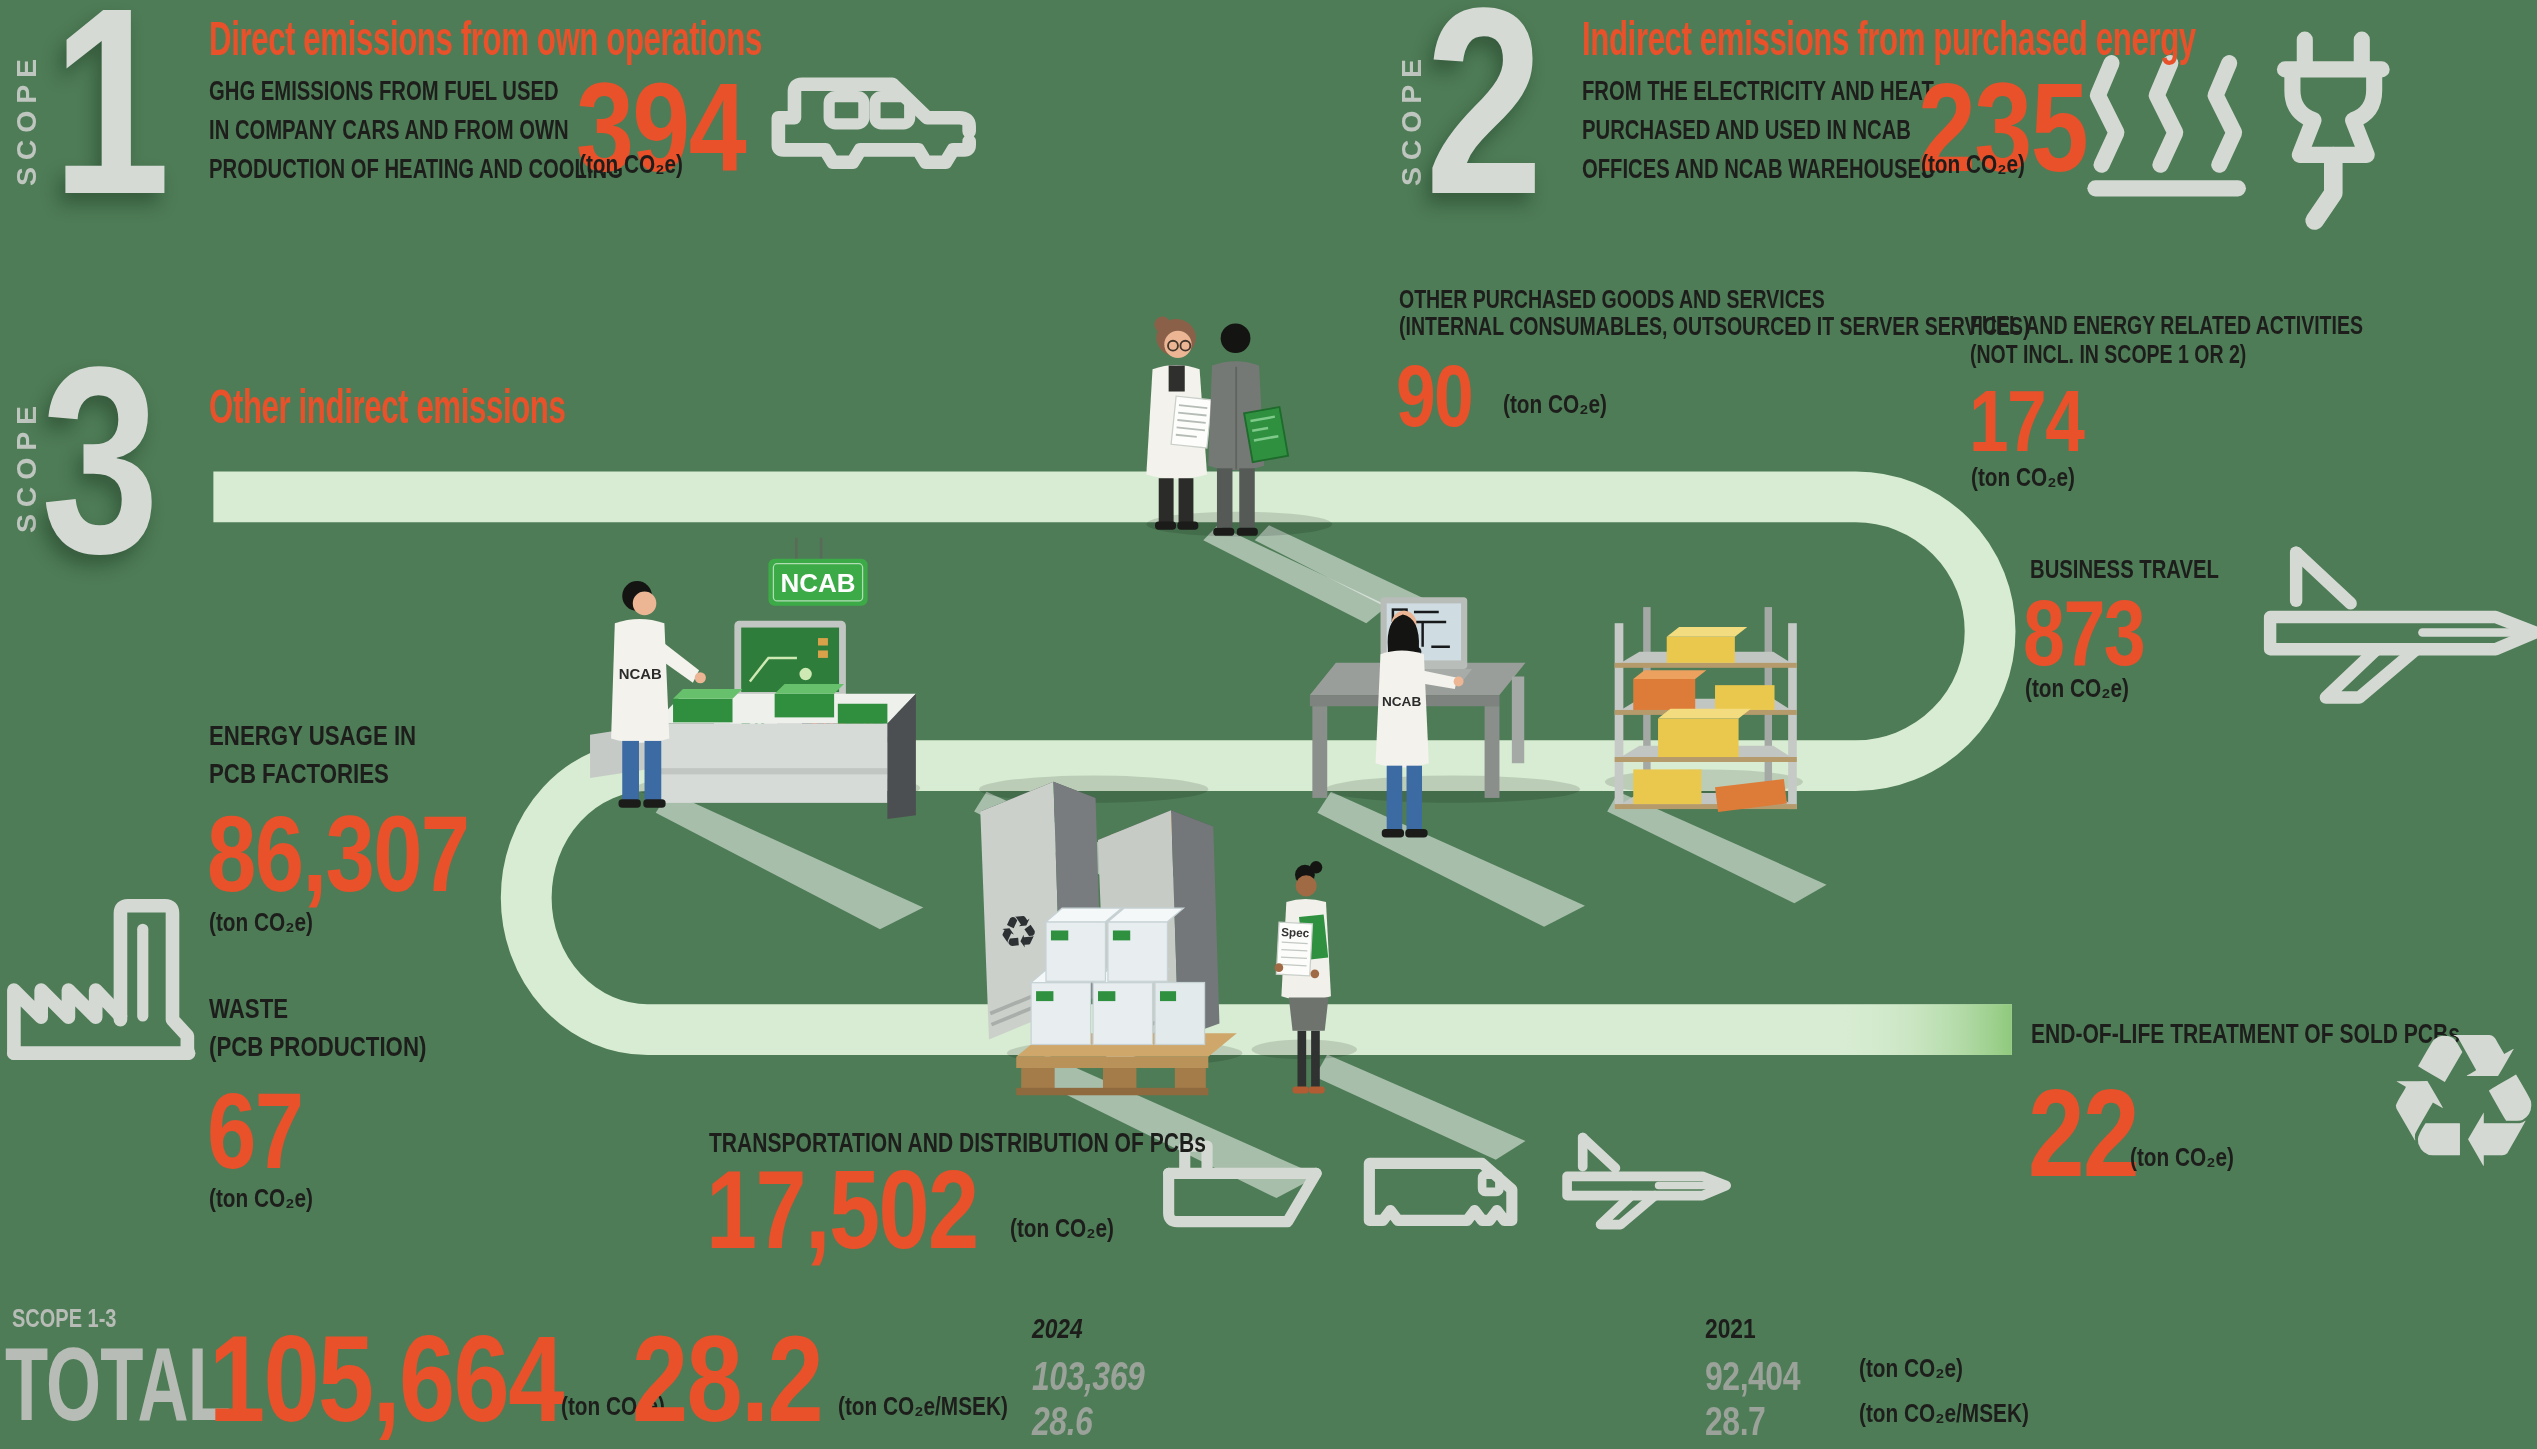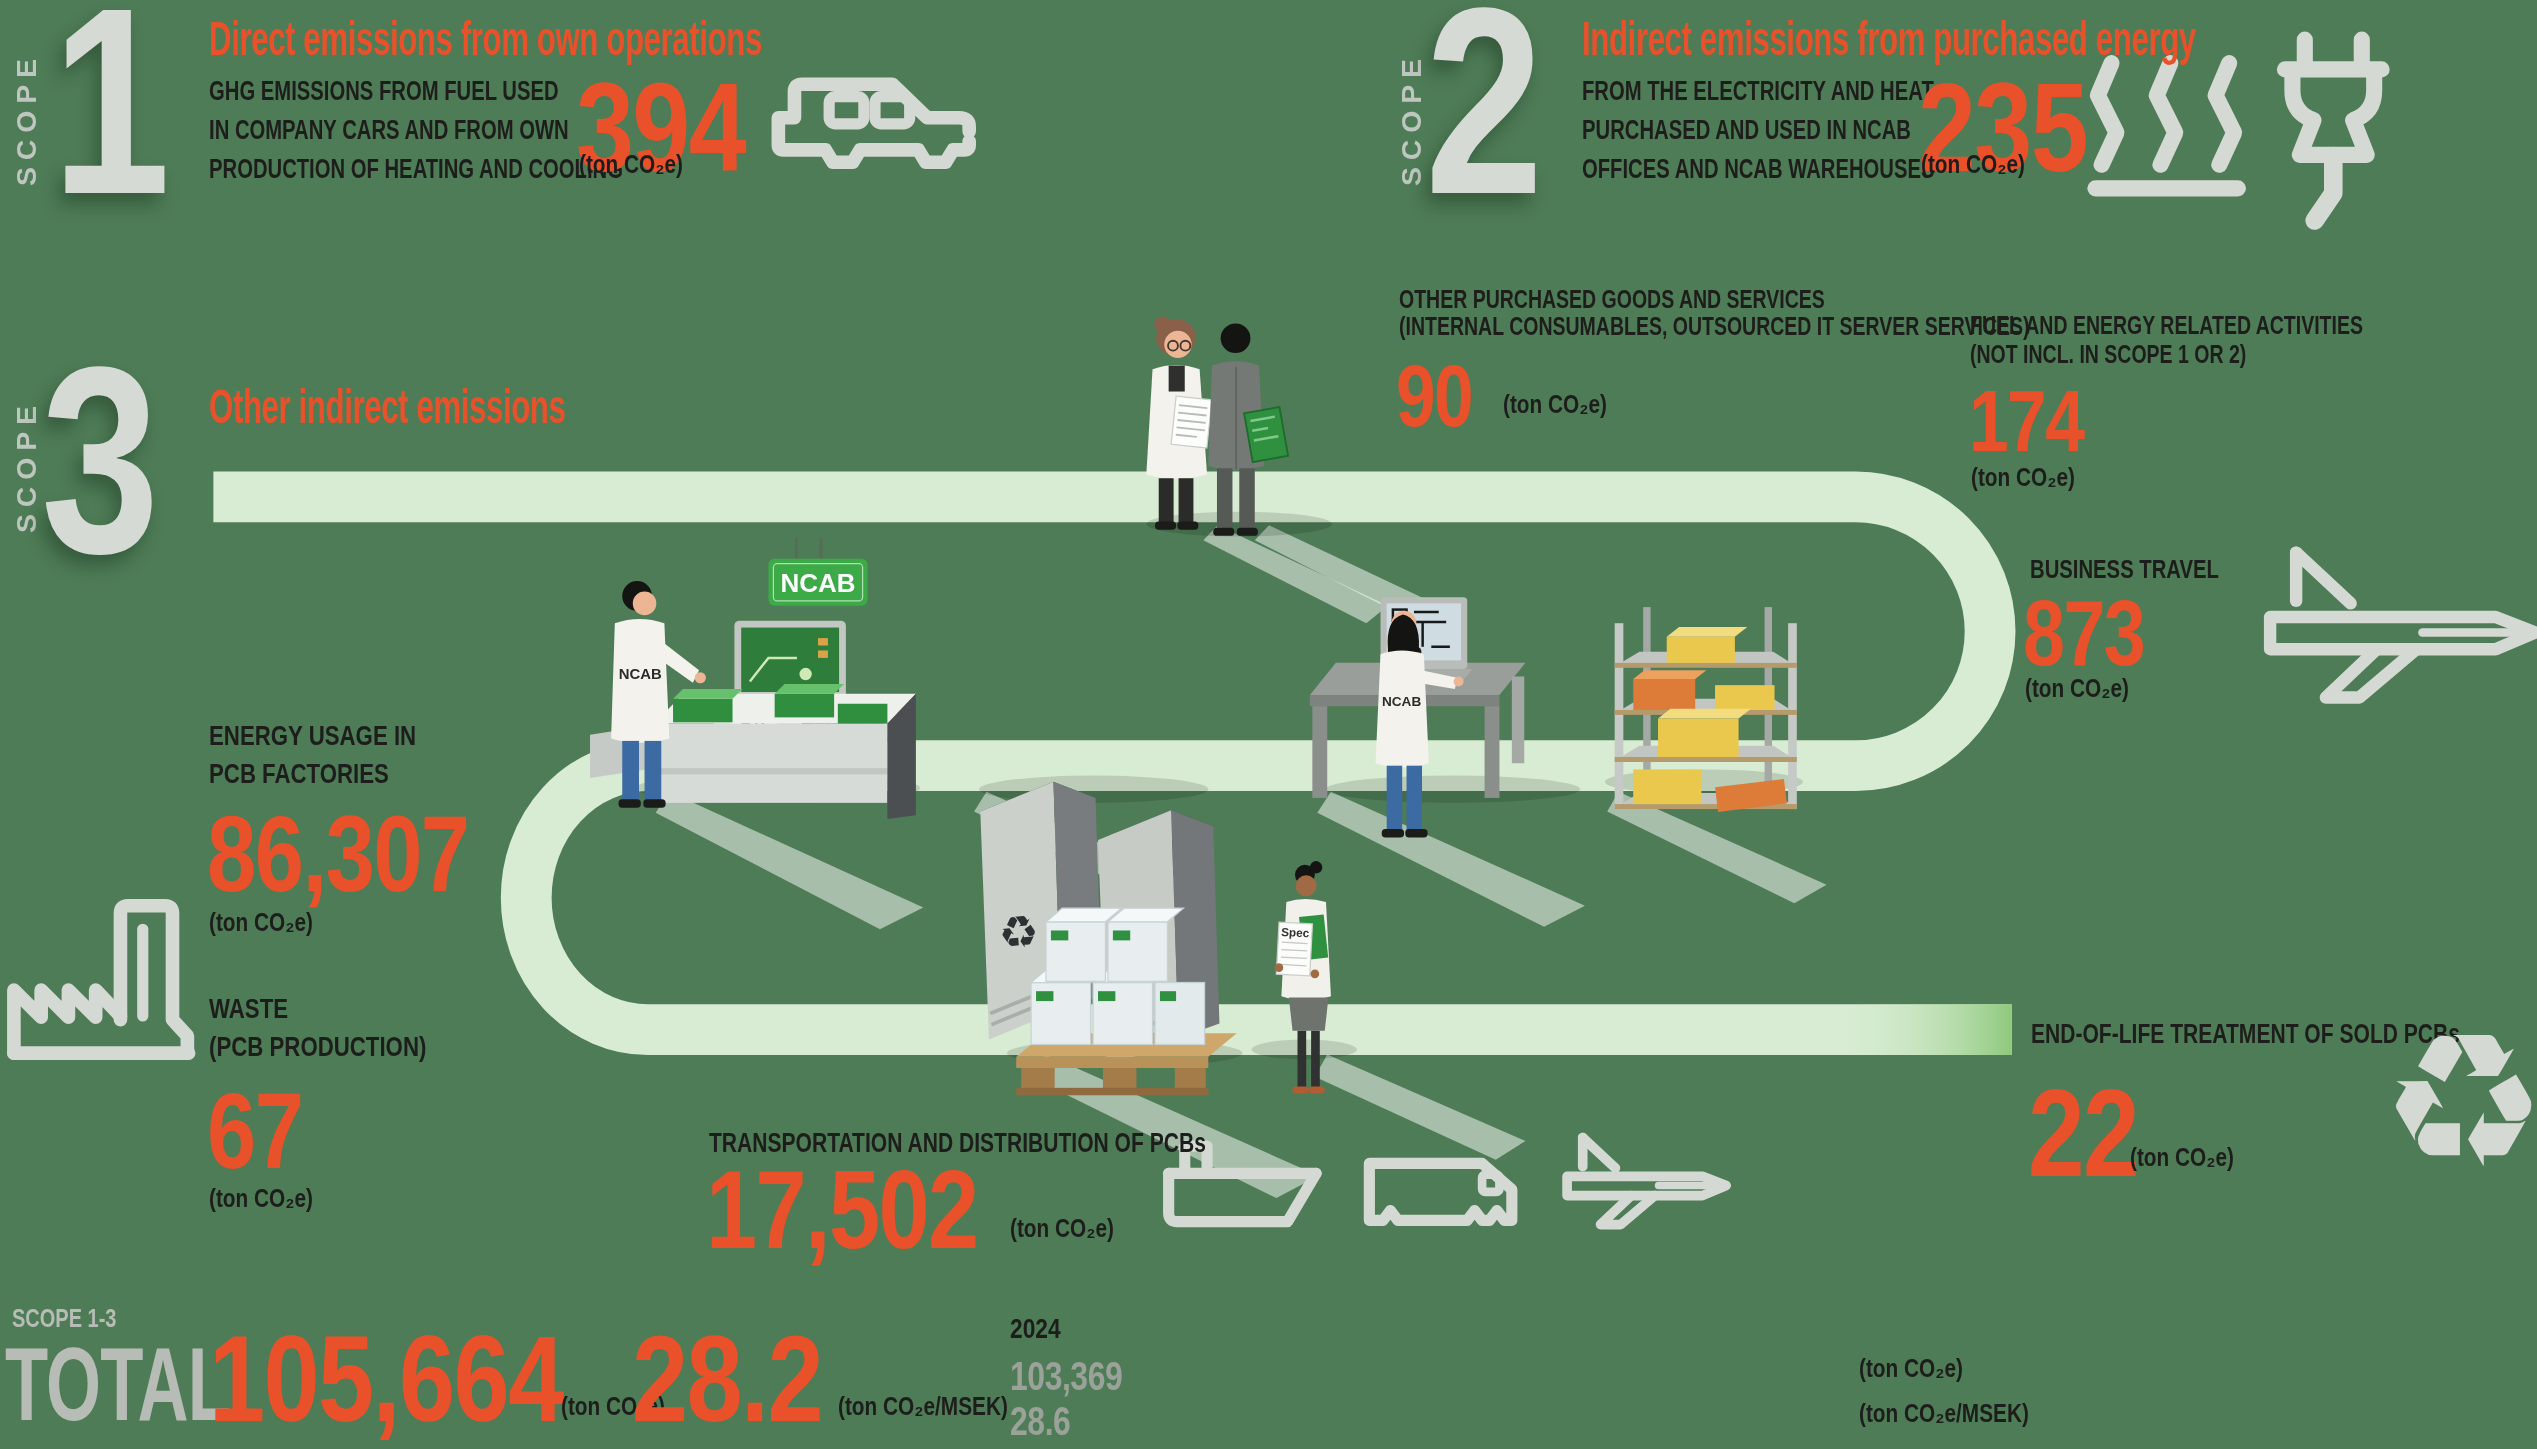--- a/index.html
+++ b/index.html
@@ -371,22 +371,27 @@
 <div class="pos unit" style="left:2130px;top:1142px;">(ton CO₂e)</div>
 <div class="pos recycle-glyph" style="left:2380px;top:1009px;">♻</div>
 
 <div class="pos graybig" style="left:12.4px;top:1306px;font-size:25px;transform:scaleX(.8);transform-origin:left top;">SCOPE 1-3</div>
 <div class="pos graybig" style="left:5px;top:1332px;font-size:104px;letter-spacing:-1.2px;transform:scaleX(.68);transform-origin:left top;">TOTAL</div>
 <div class="pos val" style="left:209px;top:1317px;font-size:123px;">105,664</div>
 <div class="pos unit" style="left:561px;top:1391px;">(ton CO₂e)</div>
 <div class="pos val" style="left:632px;top:1317px;font-size:123px;">28.2</div>
 <div class="pos unit" style="left:838px;top:1391px;">(ton CO₂e/MSEK)</div>
 
-<div class="pos" style="left:1010px;top:1312px;">
+<div class="pos" style="left:1032px;top:1312px;font-style:italic;">
   <div class="yr-label">2024</div>
   <div class="yr-val" style="margin-top:8.7px;">103,369</div>
   <div class="yr-val">28.6</div>
 </div>
+<div class="pos" style="left:1705px;top:1312px;">
+  <div class="yr-label">2021</div>
+  <div class="yr-val" style="margin-top:8.7px;">92,404</div>
+  <div class="yr-val">28.7</div>
+</div>
 <div class="pos unit" style="left:1859px;top:1353px;">(ton CO₂e)</div>
 <div class="pos unit" style="left:1859px;top:1398px;">(ton CO₂e/MSEK)</div>
 
 </div>
 
 
 </body></html>

